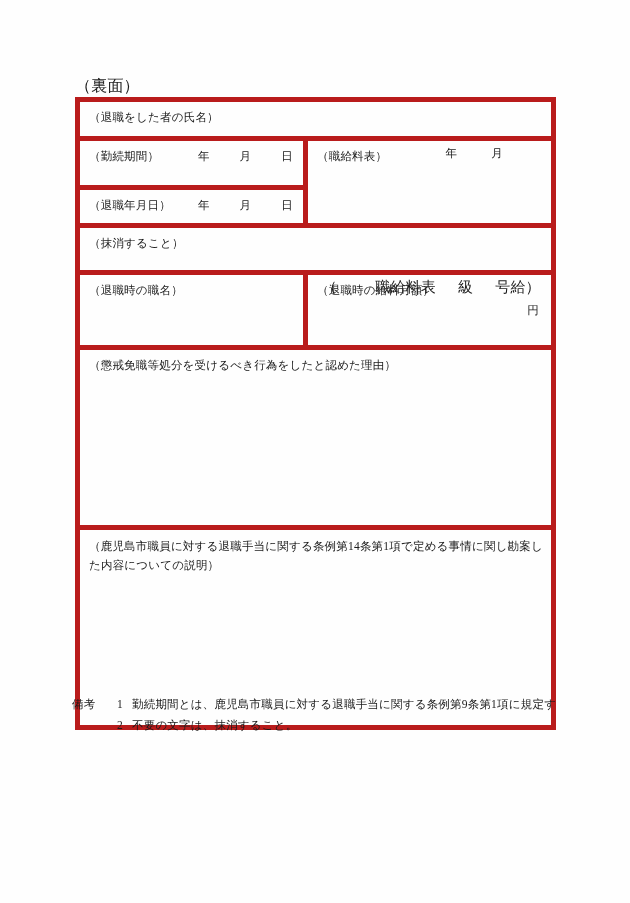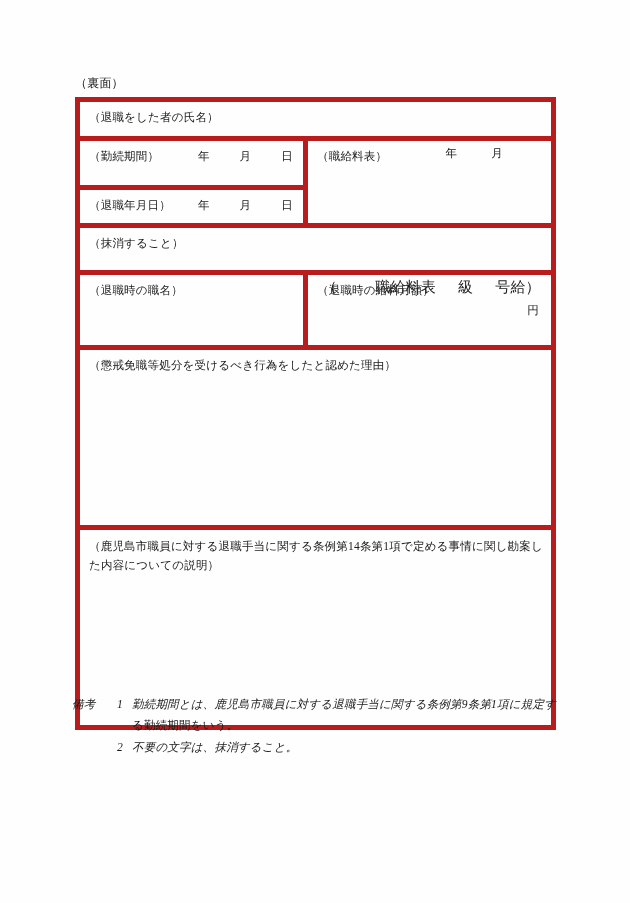--- a/index.html
+++ b/index.html
@@ -20,21 +20,21 @@
     position: absolute;
     inset: 0;
     background: #fefefe;
   }
 
   
   .sheet-label {
     position: absolute;
     left: 75px;
     top: 76px;
-    font-size: 12px;
+    font-size: 16px;
     line-height: 1.2;
     letter-spacing: 0.2px;
     white-space: nowrap;
   }
 
   
   .form-table {
     position: absolute;
     left: 75px;
     top: 97px;
@@ -112,21 +112,20 @@
     left: 72px;
     top: 694px;
     width: 490px;
     font-size: 11.5px;
     line-height: 1.85;
     letter-spacing: 0.2px;
   }
   .remarks-row {
     display: flex;
     align-items: center;
-    font-style: italic;
   }
   .remarks-title {
     flex: 0 0 auto;
     width: 36px;
   }
   .remarks-num {
     flex: 0 0 auto;
     width: 24px;
     text-align: center;
   }
@@ -239,23 +238,20 @@
   </table>
 
   <div class="remarks">
 
     <div class="remarks-row">
       <span class="remarks-title">備考</span>
       <span class="remarks-num">1</span>
       <span class="remarks-text">勤続期間とは、鹿児島市職員に対する退職手当に関する条例第9条第1項に規定す</span>
     </div>
 
-    <div class="remarks-indent">
-      <span>る勤続期間をいう。</span>
-    </div>
 
     <div class="remarks-row">
       <span class="remarks-title"></span>
       <span class="remarks-num">2</span>
       <span class="remarks-text">不要の文字は、抹消すること。</span>
     </div>
 
   </div>
 
 </div>

